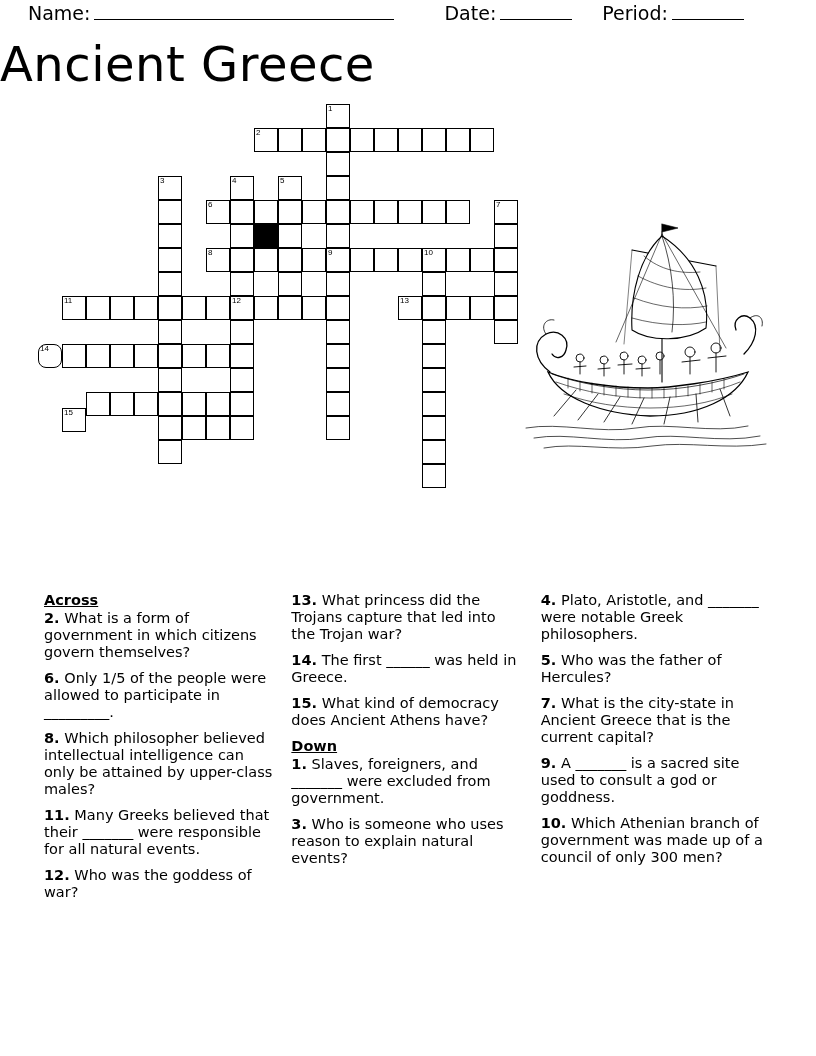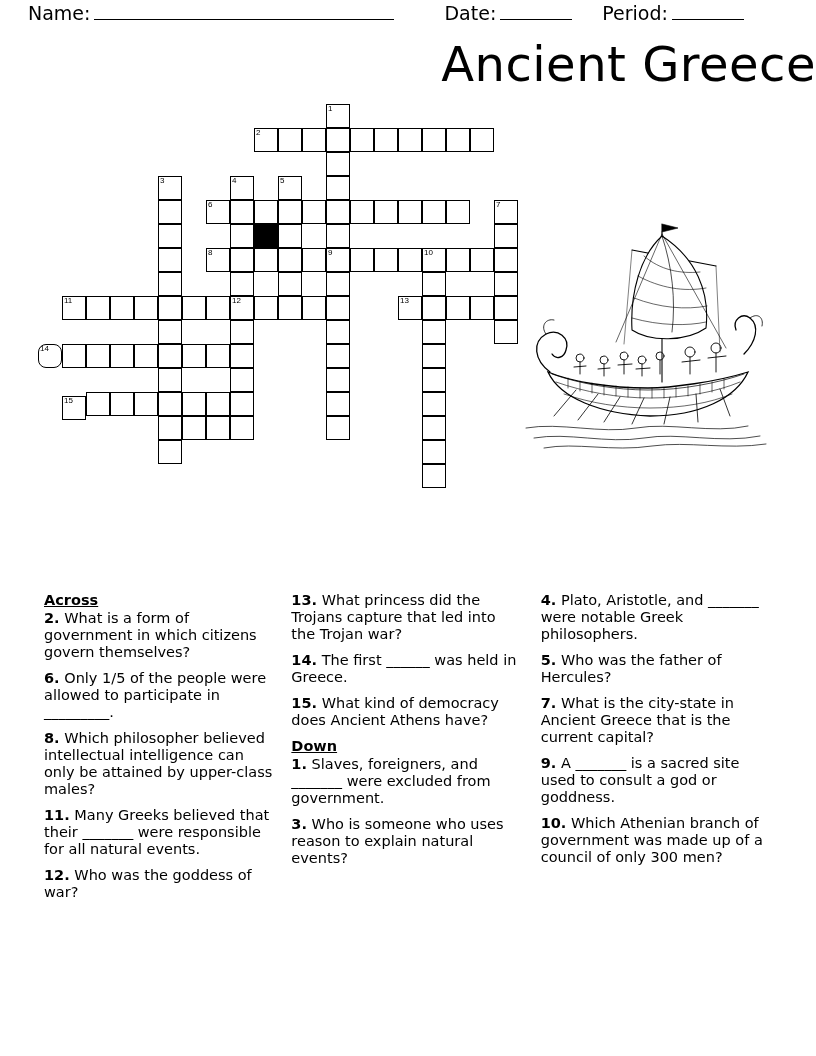--- a/index.html
+++ b/index.html
@@ -46,21 +46,21 @@
   }
   .spacer-lg { width: 48px; display: inline-block; }
   .spacer-md { width: 28px; display: inline-block; }
 
   
   .title {
     position: absolute;
     top: 36px;
     left: 0;
     width: 816px;
-    text-align: right;
+    text-align: left;
     font-size: 48px;
     font-family: "DejaVu Sans", sans-serif;
     font-weight: normal;
     letter-spacing: 0.5px;
   }
 
   
   #grid {
     position: absolute;
     left: 38px;
@@ -256,21 +256,21 @@
     <div class="cell" style="left: 120px; top: 240px;"></div>
     <div class="cell" style="left: 144px; top: 240px;"></div>
     <div class="cell" style="left: 168px; top: 240px;"></div>
     <div class="cell" style="left: 192px; top: 240px;"></div>
     <div class="cell" style="left: 288px; top: 240px;"></div>
     <div class="cell" style="left: 384px; top: 240px;"></div>
     <div class="cell" style="left: 120px; top: 264px;"></div>
     <div class="cell" style="left: 192px; top: 264px;"></div>
     <div class="cell" style="left: 288px; top: 264px;"></div>
     <div class="cell" style="left: 384px; top: 264px;"></div>
-    <div class="cell" style="left: 24px; top: 292px;">
+    <div class="cell" style="left: 24px; top: 304px;">
       <span class="num">15</span>
     </div>
     <div class="cell" style="left: 48px; top: 288px;"></div>
     <div class="cell" style="left: 72px; top: 288px;"></div>
     <div class="cell" style="left: 96px; top: 288px;"></div>
     <div class="cell" style="left: 120px; top: 288px;"></div>
     <div class="cell" style="left: 144px; top: 288px;"></div>
     <div class="cell" style="left: 168px; top: 288px;"></div>
     <div class="cell" style="left: 192px; top: 288px;"></div>
     <div class="cell" style="left: 288px; top: 288px;"></div>

